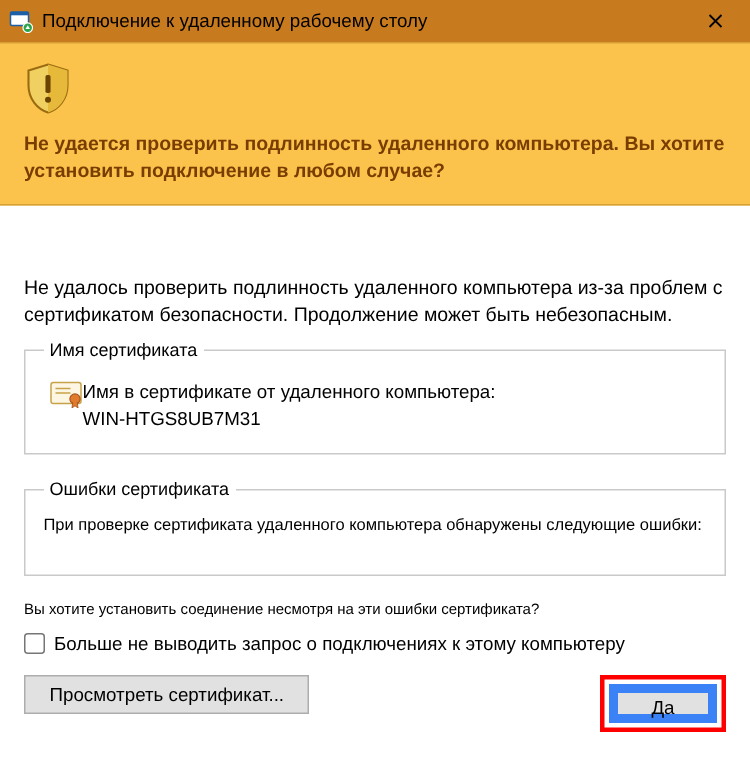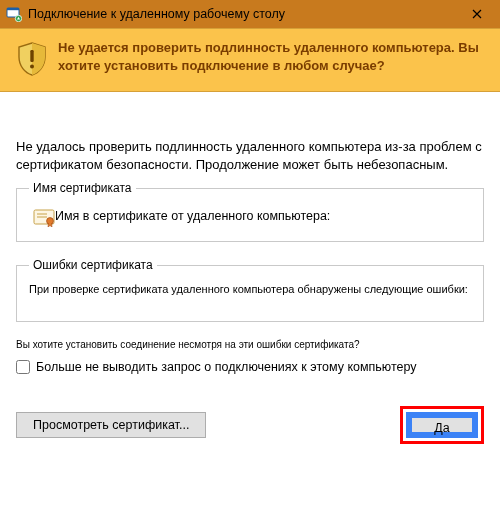--- a/index.html
+++ b/index.html
@@ -39,20 +39,21 @@
   }
 
   .banner {
     background: #fbc34b;
     border-top: 1px solid #d6a037;
     border-bottom: 1px solid #d6a037;
     padding: 10px 16px 14px 16px;
     display: flex;
     align-items: flex-start;
     gap: 10px;
+    flex-direction: column;
   }
   .shield {
     width: 32px; height: 36px;
     flex-shrink: 0;
     margin-top: 2px;
   }
   .banner-text {
     color: #7a3d00;
     font-weight: 700;
     font-size: 13px;
@@ -116,33 +117,33 @@
 
   .question {
     font-size: 10px;
     line-height: 1.4;
     margin: 0 0 8px 0;
   }
   .checkbox-row {
     display: flex;
     align-items: flex-start;
     gap: 6px;
-    margin-bottom: 32px;
+    margin-bottom: 14px;
   }
   .checkbox-row input[type=checkbox] {
     width: 14px; height: 14px;
     margin: 0;
   }
   .checkbox-row label {
     font-size: 12.5px;
   }
 
   .button-row {
     display: flex;
-    align-items: center;
+    align-items: flex-start;
     gap: 10px;
     padding: 0 16px 14px 16px;
   }
   .button-row .spacer { flex: 1; }
   button.winbtn {
     font: inherit;
     font-size: 12.5px;
     background: #e1e1e1;
     border: 1px solid #adadad;
     padding: 4px 16px;
@@ -203,20 +204,21 @@
         <svg viewBox="0 0 22 18" width="22" height="18">
           <rect x="1" y="1" width="20" height="14" rx="1.5" fill="#fdf6e3" stroke="#c7a24a" stroke-width="1"></rect>
           <line x1="4" y1="5" x2="14" y2="5" stroke="#c7a24a" stroke-width="1"></line>
           <line x1="4" y1="8" x2="14" y2="8" stroke="#c7a24a" stroke-width="1"></line>
           <circle cx="17" cy="12" r="3.4" fill="#e07a2c" stroke="#a9531a" stroke-width="0.8"></circle>
           <path d="M15.5 14 L15 18 L17 16.5 L19 18 L18.5 14" fill="#e07a2c" stroke="#a9531a" stroke-width="0.6"></path>
         </svg>
       </span>
       <div class="cert-text">
         <div>Имя в сертификате от удаленного компьютера:</div>
+        <div>WIN-HTGS8UB7M31</div>
       </div>
     </div>
   </fieldset>
 
   <fieldset class="group">
     <legend>Ошибки сертификата</legend>
     <div class="errs-intro">При проверке сертификата удаленного компьютера обнаружены следующие ошибки:</div>
   </fieldset>
 
   <div class="question">Вы хотите установить соединение несмотря на эти ошибки сертификата?</div>

